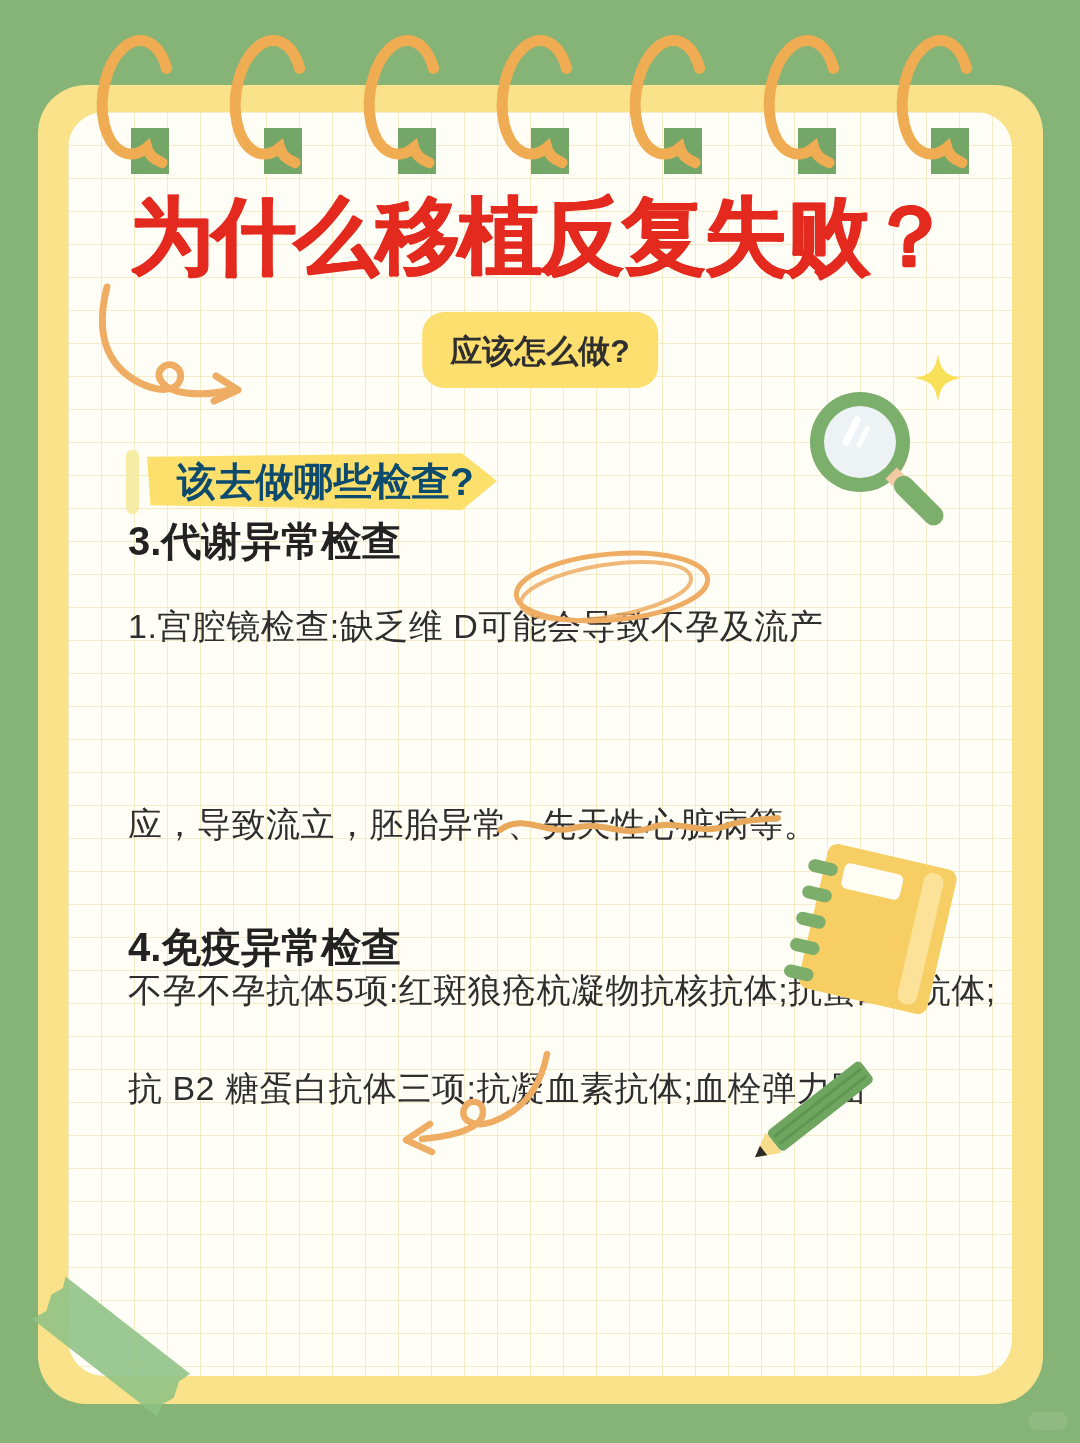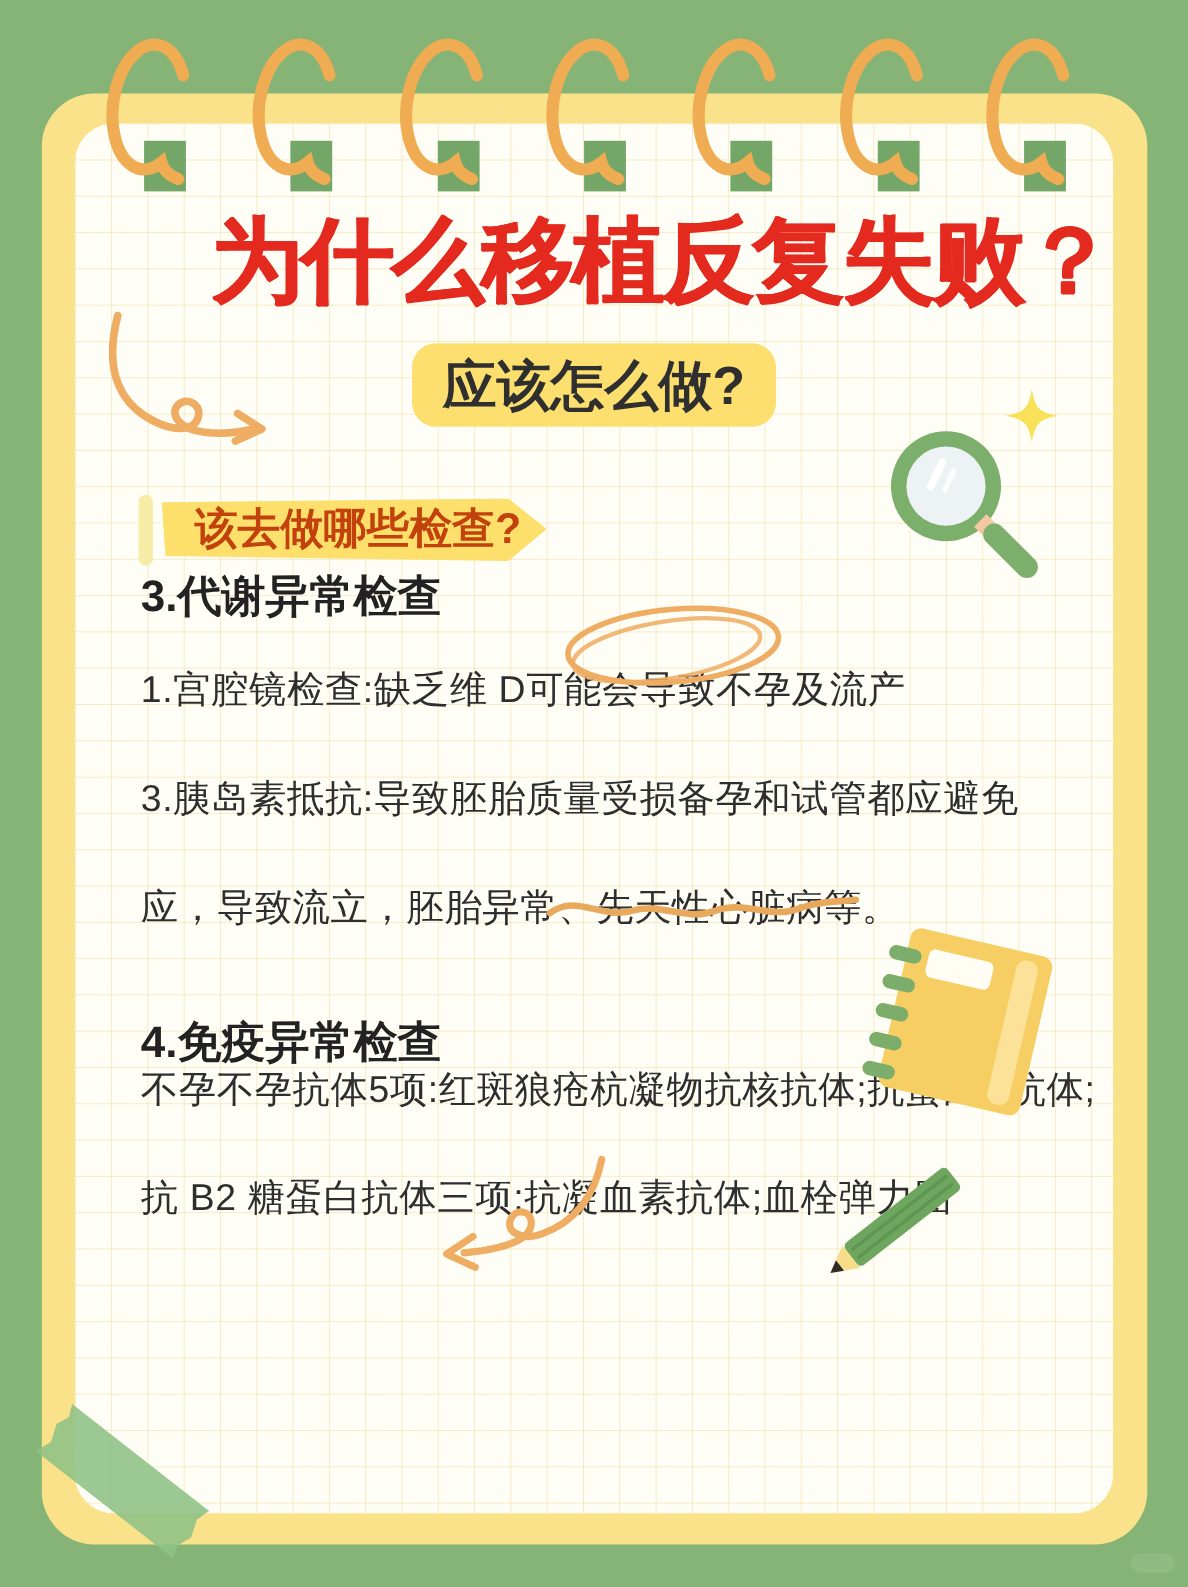--- a/index.html
+++ b/index.html
@@ -26,41 +26,41 @@
   }
   
   .binder-square{
     position:absolute;top:128px;width:38px;height:46px;background:#74A667;
   }
   
   .coils-svg{position:absolute;left:0;top:0;}
   
   .title{
     position:absolute;left:68px;top:180px;width:944px;
-    text-align:right;font-size:84px;font-weight:900;color:#E4291E;
+    text-align:center;font-size:84px;font-weight:900;color:#E4291E;
     letter-spacing:-2px;white-space:nowrap;
     text-shadow:1px 0 0 #E4291E,-1px 0 0 #E4291E,0 1px 0 #E4291E;
   }
   
   .badge{
     position:absolute;left:50%;transform:translateX(-50%);top:312px;
     height:76px;line-height:78px;padding:0 28px;border-radius:22px;
-    background:#FCDF6E;font-size:49px;font-weight:900;color:#2F2F2F;
+    background:#FCDF6E;font-size:32px;font-weight:900;color:#2F2F2F;
     white-space:nowrap;
   }
   
   .banner-bar{
     position:absolute;left:126px;top:450px;width:13px;height:64px;
     background:#F6ECA6;border-radius:6px;
   }
   .banner{
     position:absolute;left:147px;top:452px;width:350px;height:58px;
     background:#FCE06B;line-height:60px;padding-left:30px;
     clip-path:polygon(0 8%,90% 2%,100% 50%,90% 100%,1% 92%);
-    font-size:39px;font-weight:900;color:#c2410c;white-space:nowrap;
+    font-size:39px;font-weight:900;color:#0c4a6e;white-space:nowrap;
     box-sizing:border-box;
   }
   .section-heading{
     position:absolute;left:128px;font-size:40px;font-weight:900;color:#222;
     white-space:nowrap;
   }
   .body-line{
     position:absolute;left:128px;font-size:34px;font-weight:500;color:#2E2E2E;
     white-space:nowrap;letter-spacing:.5px;text-align:center;
   }
@@ -98,21 +98,20 @@
 
   <div class="title">为什么移植反复失败？</div>
 
   <div class="badge">应该怎么做?</div>
 
   <div class="banner-bar"></div>
   <div class="banner">该去做哪些检查?</div>
 
   <div class="section-heading" style="top:514px">3.代谢异常检查</div>
   <div class="body-line" style="top:604px">1.宫腔镜检查:缺乏维 D可能会导致不孕及流产</div>
-  <div class="body-line" style="top:703px">3.胰岛素抵抗:导致胚胎质量受损备孕和试管都应避免</div>
   <div class="body-line" style="top:802px">应，导致流立，胚胎异常、先天性心脏病等。</div>
 
   <div class="section-heading" style="top:920px">4.免疫异常检查</div>
   <div class="body-line" style="top:968px">不孕不孕抗体5项:红斑狼疮杭凝物抗核抗体;抗蛋白C抗体;</div>
   <div class="body-line" style="top:1066px">抗 B2 糖蛋白抗体三项;抗凝血素抗体;血栓弹力图</div>
 
   <svg class="icons-svg" width="1080" height="1443" viewBox="0 0 1080 1443">
 
     <g>
       <g transform="translate(860,442)">

